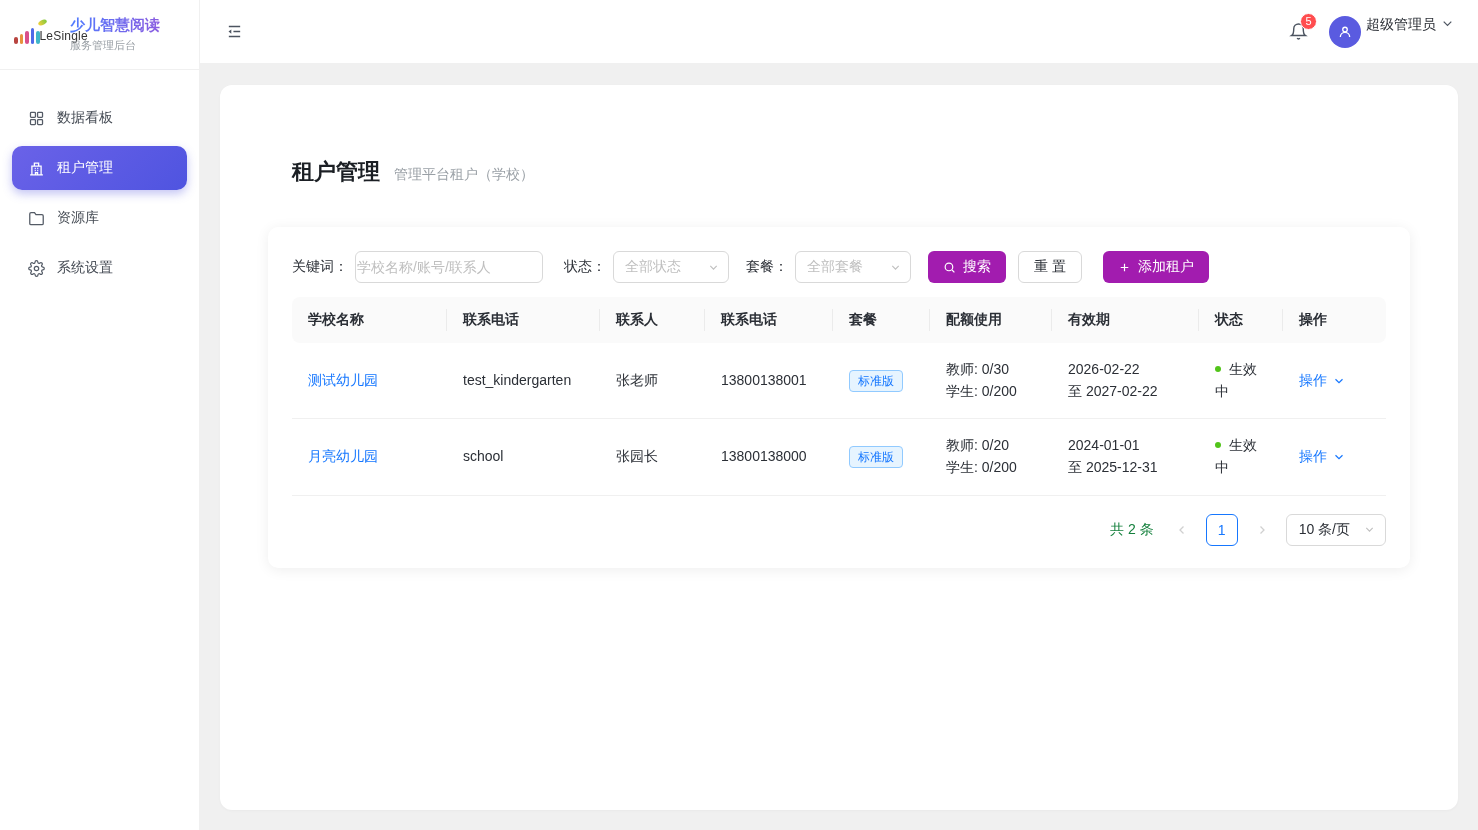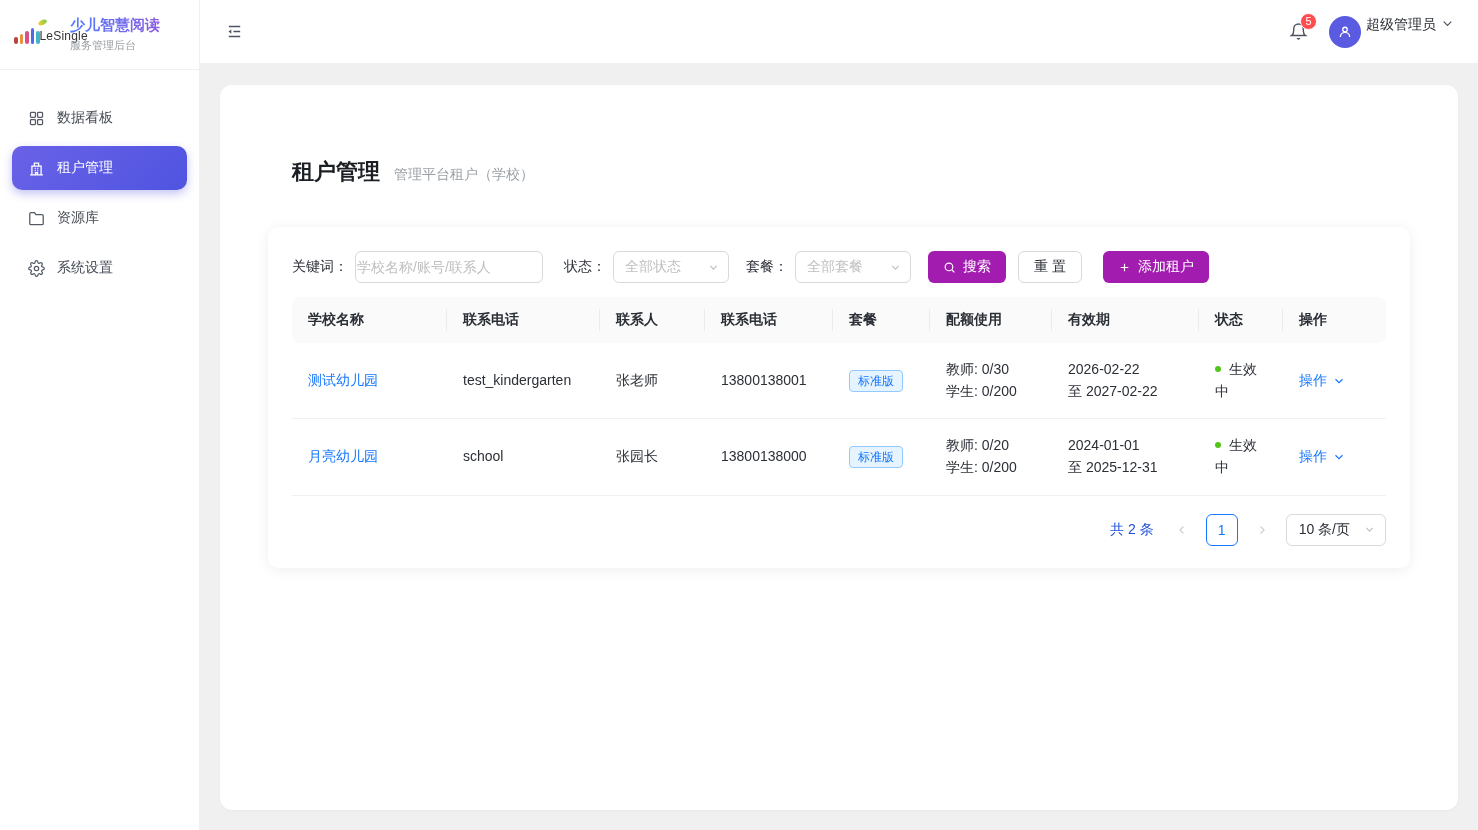--- a/index.html
+++ b/index.html
@@ -75,21 +75,21 @@
   tbody td { padding:16px; border-bottom:1px solid #f0f0f0; color:#2b2f36; vertical-align:middle; line-height:1.55; }
   a.school-link { color:#1677ff; text-decoration:none; cursor:pointer; }
   .plan-badge { display:inline-block; font-size:12px; line-height:20px; padding:0 8px; color:#1677ff; background:#e6f4ff; border:1px solid #91caff; border-radius:4px; }
   .status-cell { color:#2b2f36; }
   .dot { display:inline-block; width:6px; height:6px; border-radius:50%; background:#52c41a; margin-right:8px; vertical-align:2px; }
   .action-link { color:#1677ff; display:inline-flex; align-items:center; gap:6px; cursor:pointer; }
   .action-link svg { width:12px; height:12px; stroke:#1677ff; }
 
   
   .pagination { display:flex; align-items:center; justify-content:flex-end; gap:10px; margin-top:18px; }
-  .total-text { font-size:14px; color:#1d4ed8; margin-right:4px; }
+  .total-text { font-size:14px; color:#15803d; margin-right:4px; }
   .pg-arrow { width:28px; height:32px; display:flex; align-items:center; justify-content:center; cursor:default; }
   .pg-arrow svg { width:12px; height:12px; stroke:#d0d0d0; }
   .pg-num { min-width:32px; height:32px; border:1px solid #1677ff; color:#1677ff; border-radius:6px; display:flex; align-items:center; justify-content:center; font-size:14px; cursor:pointer; background:#fff; }
   .pg-size { height:32px; border:1px solid #d9d9d9; border-radius:6px; background:#fff; padding:0 10px 0 12px; display:flex; align-items:center; gap:14px; font-size:14px; color:#2b2f36; cursor:pointer; }
   .pg-size svg { width:11px; height:11px; stroke:#bfbfbf; }
 </style>
 </head>
 <body>
 
 <div class="app">

